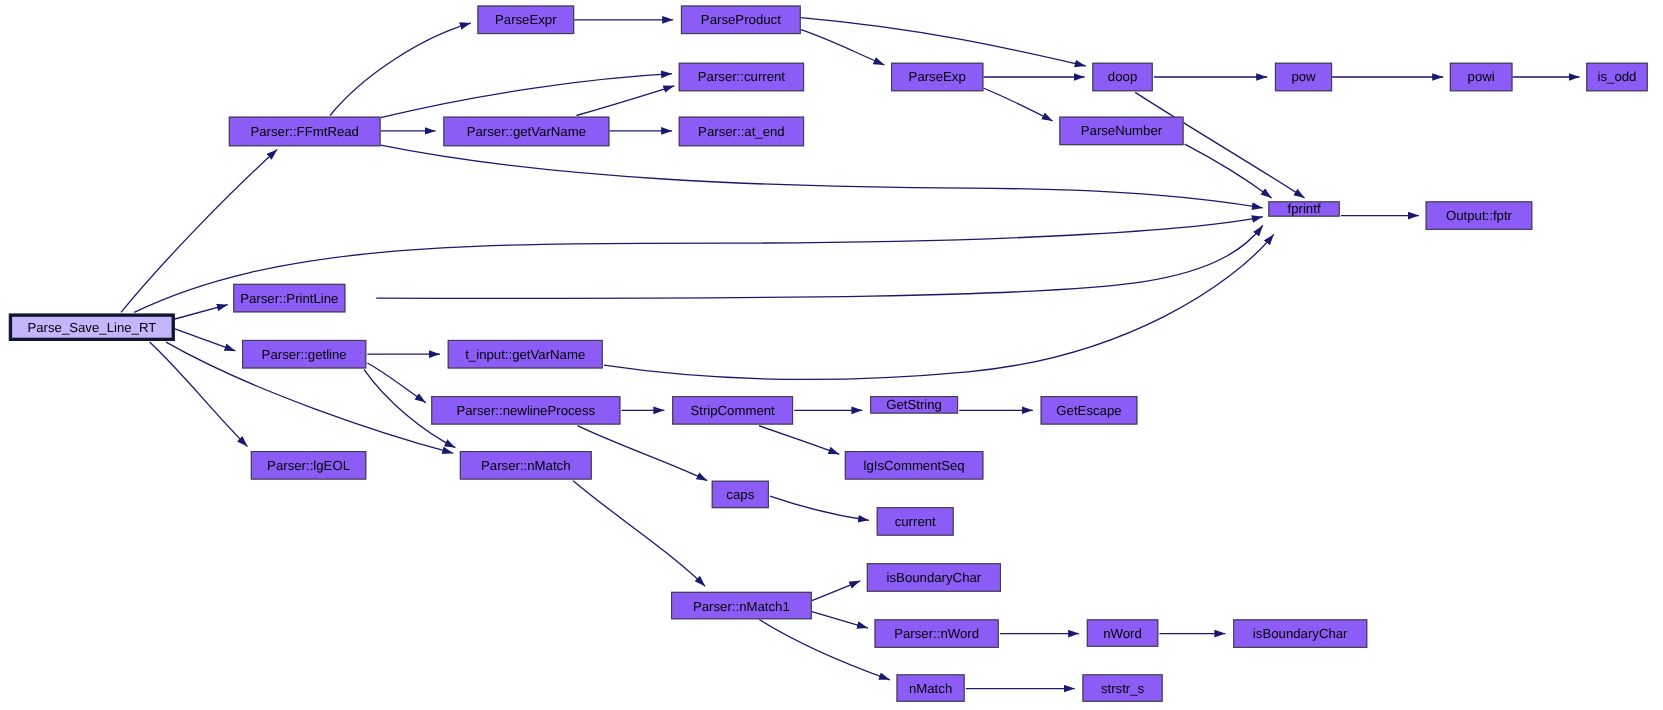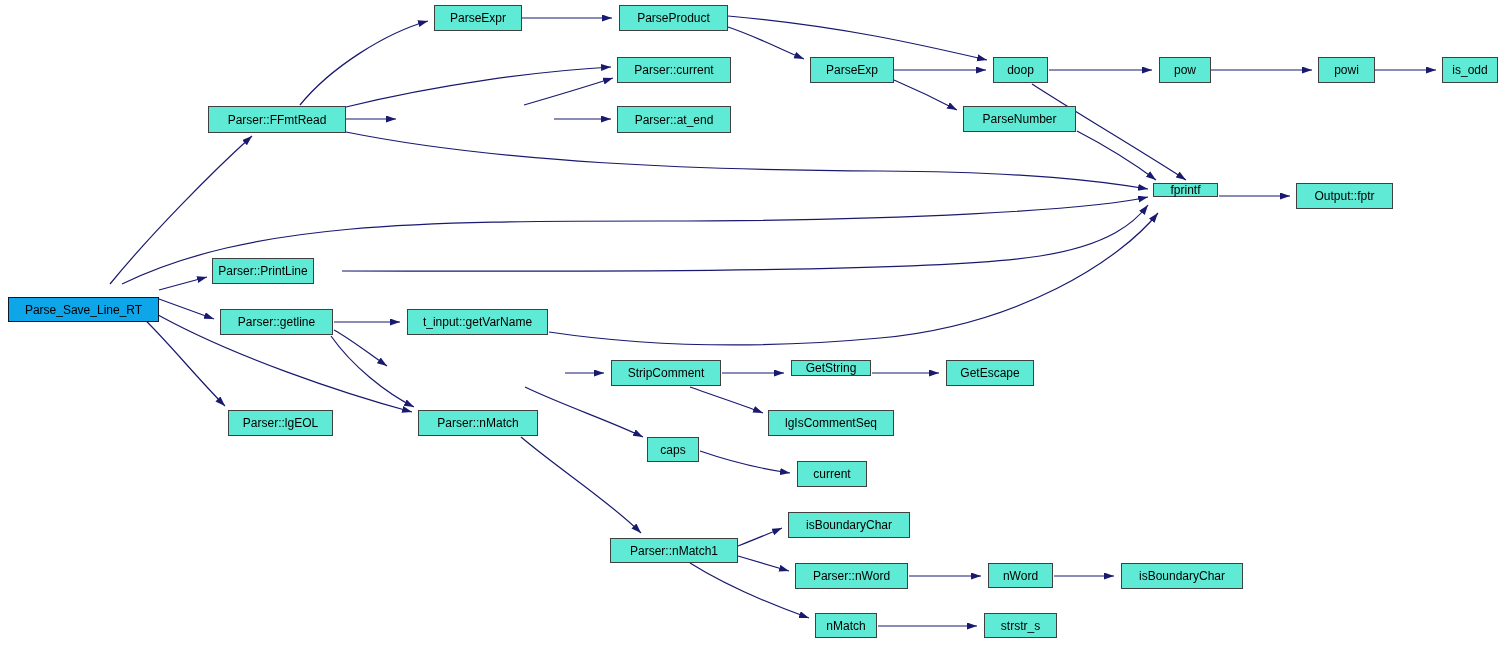--- a/index.html
+++ b/index.html
@@ -7,32 +7,31 @@
     position:relative;
     width:1512px;height:645px;
     background:#ffffff;
     font-family:"Liberation Sans", sans-serif;
     overflow:hidden;
   }
   #edges{position:absolute;left:0;top:0;width:1512px;height:645px;}
   .node{
     position:absolute;
     box-sizing:border-box;
-    background:#5eead4;
+    background:#8b5cf6;
     border:1px solid #404040;
     color:#000000;
     font-size:12px;
     display:flex;align-items:center;justify-content:center;
     white-space:nowrap;
     z-index:2;
   }
   .node.root{
-    background:#0ea5e9;
-    border:1px solid #0f172a;
-    margin-top:12px;
+    background:#c4b5fd;
+    border:3px solid #0f172a;
   }
   path.edge{
     fill:none;
     stroke:#191970;
     stroke-width:1.2px;
   }
 </style>
 </head>
 <body>
 
@@ -85,32 +84,34 @@
     <path class="edge" d="M909,576 L981,576" marker-end="url(#arrow)"></path>
     <path class="edge" d="M1054,576 L1114,576" marker-end="url(#arrow)"></path>
     <path class="edge" d="M878,626 L977,626" marker-end="url(#arrow)"></path>
   </svg>
 
   <div class="node root" style="left:8px;top:285px;width:151px;height:25px">Parse_Save_Line_RT</div>
   <div class="node" style="left:208px;top:106px;width:138px;height:27px">Parser::FFmtRead</div>
   <div class="node" style="left:434px;top:5px;width:88px;height:26px">ParseExpr</div>
   <div class="node" style="left:619px;top:5px;width:109px;height:26px">ParseProduct</div>
   <div class="node" style="left:617px;top:57px;width:114px;height:26px">Parser::current</div>
+  <div class="node" style="left:403px;top:106px;width:151px;height:27px">Parser::getVarName</div>
   <div class="node" style="left:617px;top:106px;width:114px;height:27px">Parser::at_end</div>
   <div class="node" style="left:810px;top:57px;width:84px;height:26px">ParseExp</div>
   <div class="node" style="left:993px;top:57px;width:55px;height:26px">doop</div>
   <div class="node" style="left:1159px;top:57px;width:52px;height:26px">pow</div>
   <div class="node" style="left:1318px;top:57px;width:57px;height:26px">powi</div>
   <div class="node" style="left:1442px;top:57px;width:56px;height:26px">is_odd</div>
   <div class="node" style="left:963px;top:106px;width:113px;height:26px">ParseNumber</div>
   <div class="node" style="left:1153px;top:183px;width:65px;height:14px">fprintf</div>
   <div class="node" style="left:1296px;top:183px;width:97px;height:26px">Output::fptr</div>
   <div class="node" style="left:212px;top:258px;width:102px;height:26px">Parser::PrintLine</div>
   <div class="node" style="left:220px;top:309px;width:113px;height:26px">Parser::getline</div>
   <div class="node" style="left:407px;top:309px;width:141px;height:26px">t_input::getVarName</div>
+  <div class="node" style="left:392px;top:360px;width:172px;height:26px">Parser::newlineProcess</div>
   <div class="node" style="left:611px;top:360px;width:110px;height:26px">StripComment</div>
   <div class="node" style="left:791px;top:360px;width:80px;height:16px">GetString</div>
   <div class="node" style="left:946px;top:360px;width:88px;height:26px">GetEscape</div>
   <div class="node" style="left:228px;top:410px;width:105px;height:26px">Parser::lgEOL</div>
   <div class="node" style="left:418px;top:410px;width:120px;height:26px">Parser::nMatch</div>
   <div class="node" style="left:768px;top:410px;width:126px;height:26px">lgIsCommentSeq</div>
   <div class="node" style="left:647px;top:437px;width:52px;height:25px">caps</div>
   <div class="node" style="left:797px;top:461px;width:70px;height:26px">current</div>
   <div class="node" style="left:788px;top:512px;width:122px;height:26px">isBoundaryChar</div>
   <div class="node" style="left:610px;top:538px;width:128px;height:25px">Parser::nMatch1</div>

